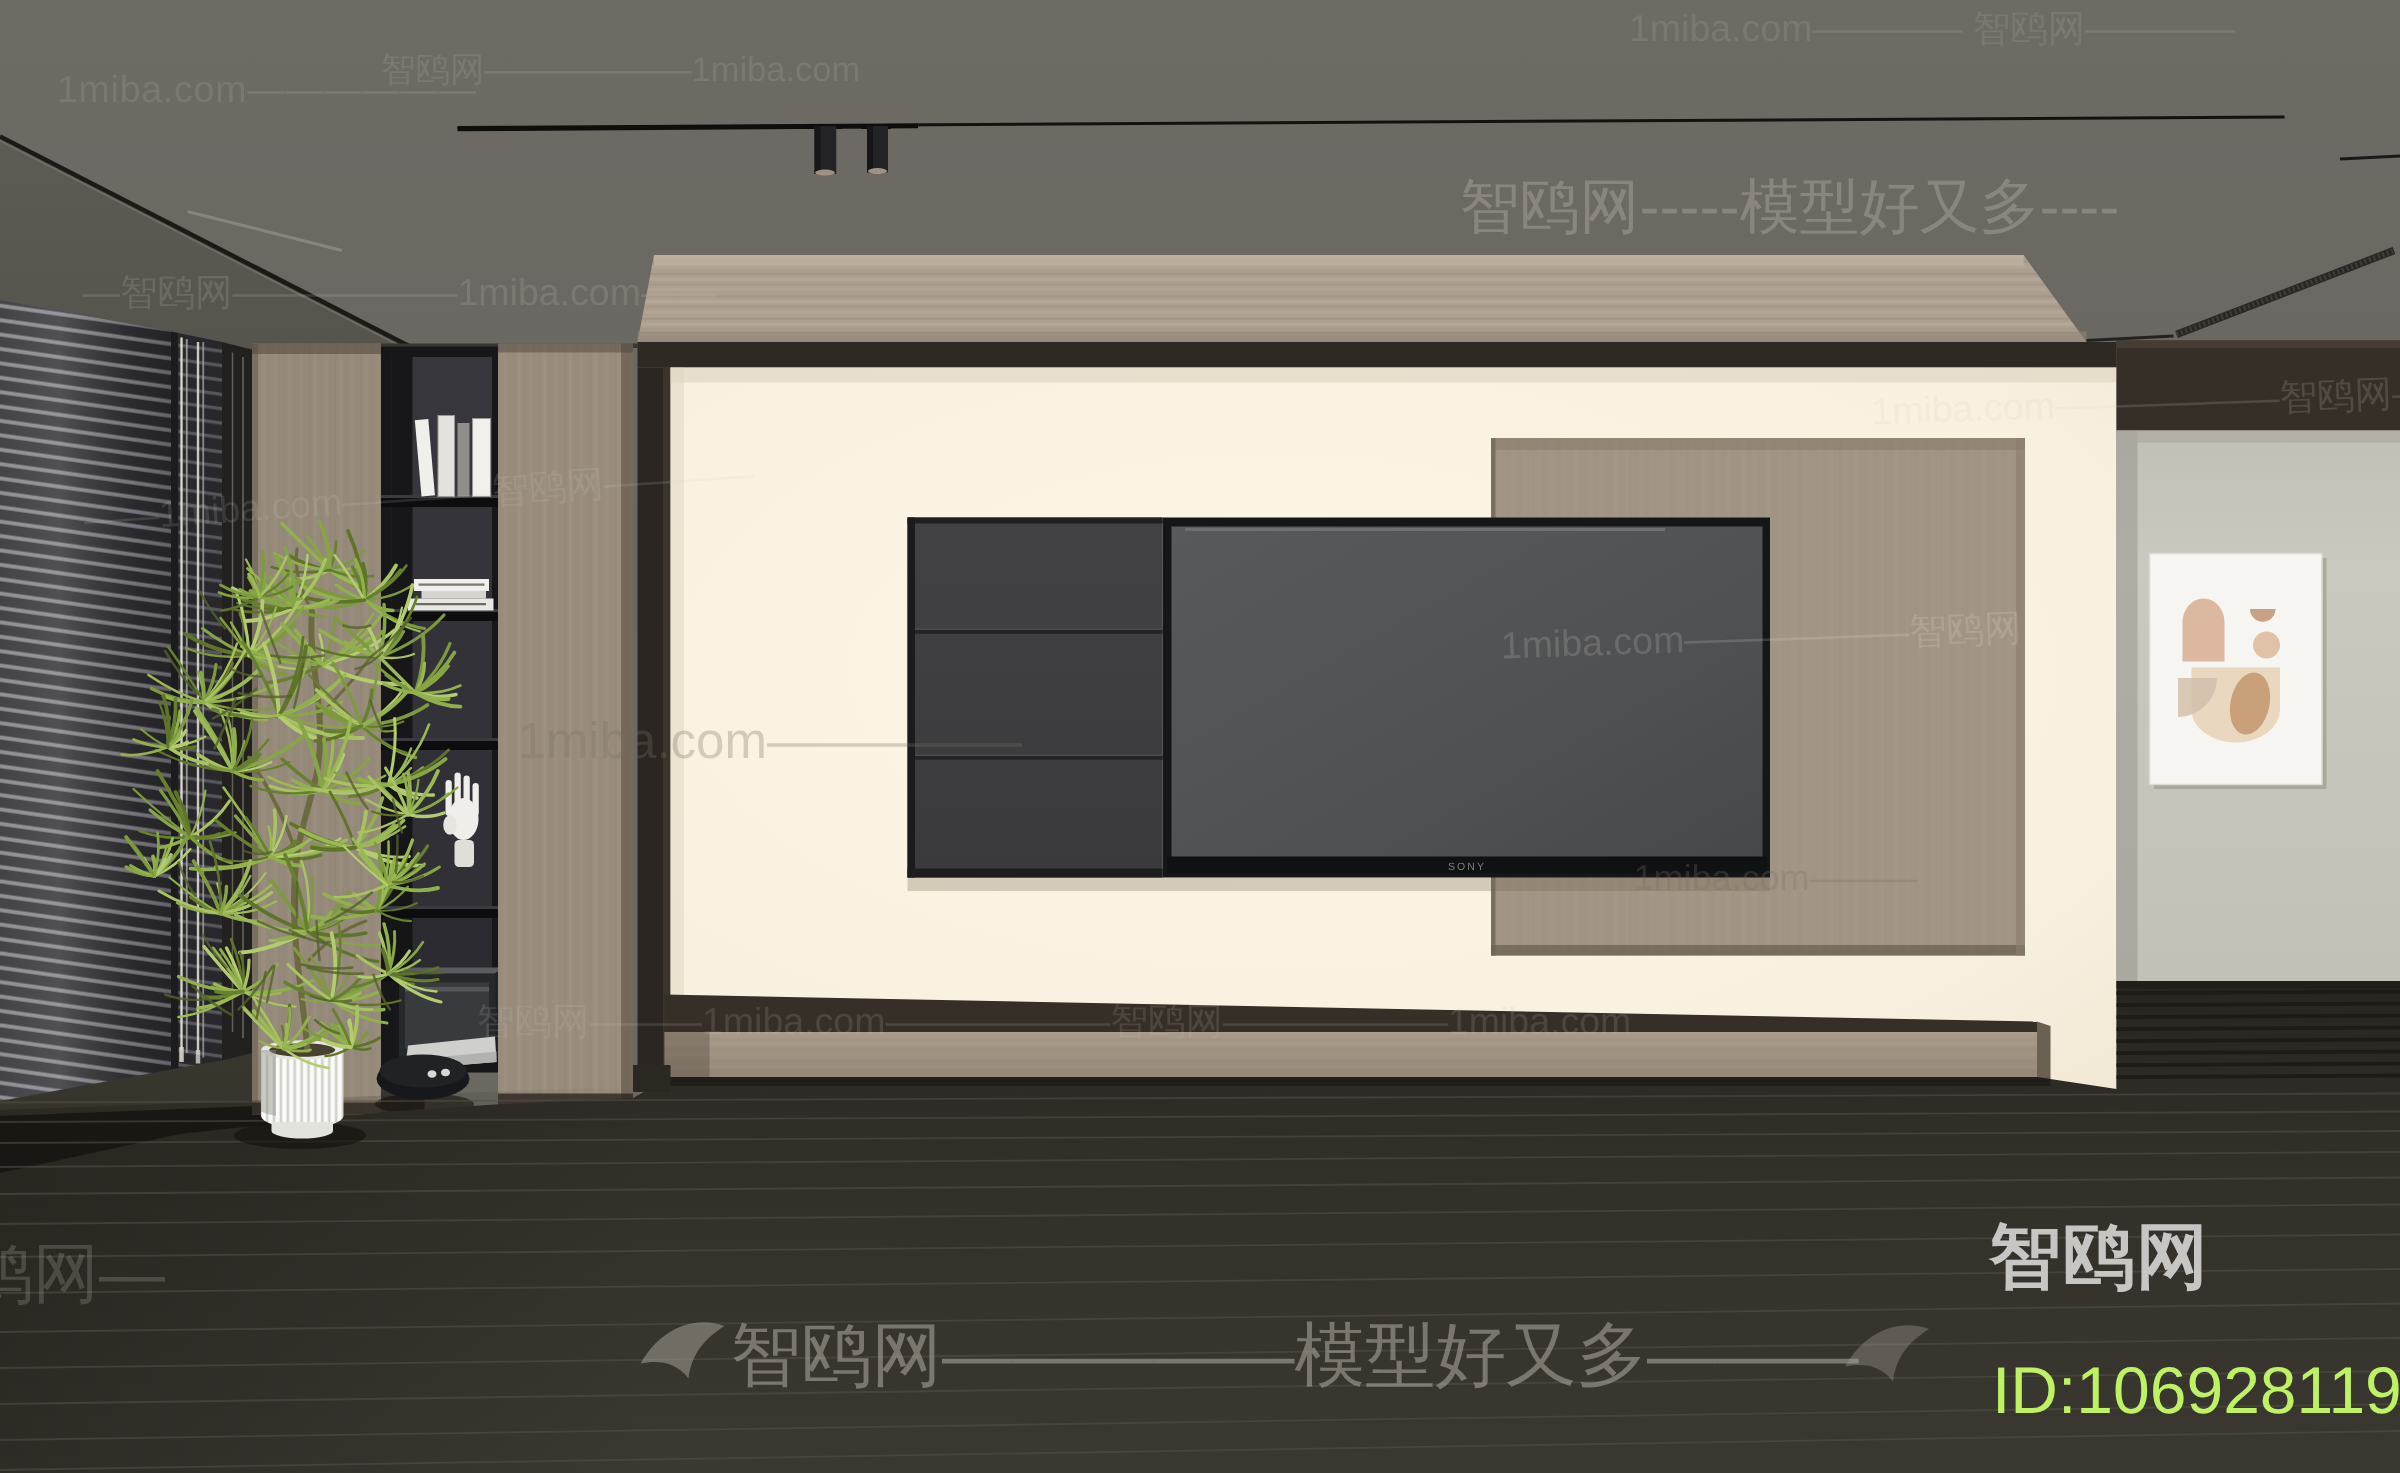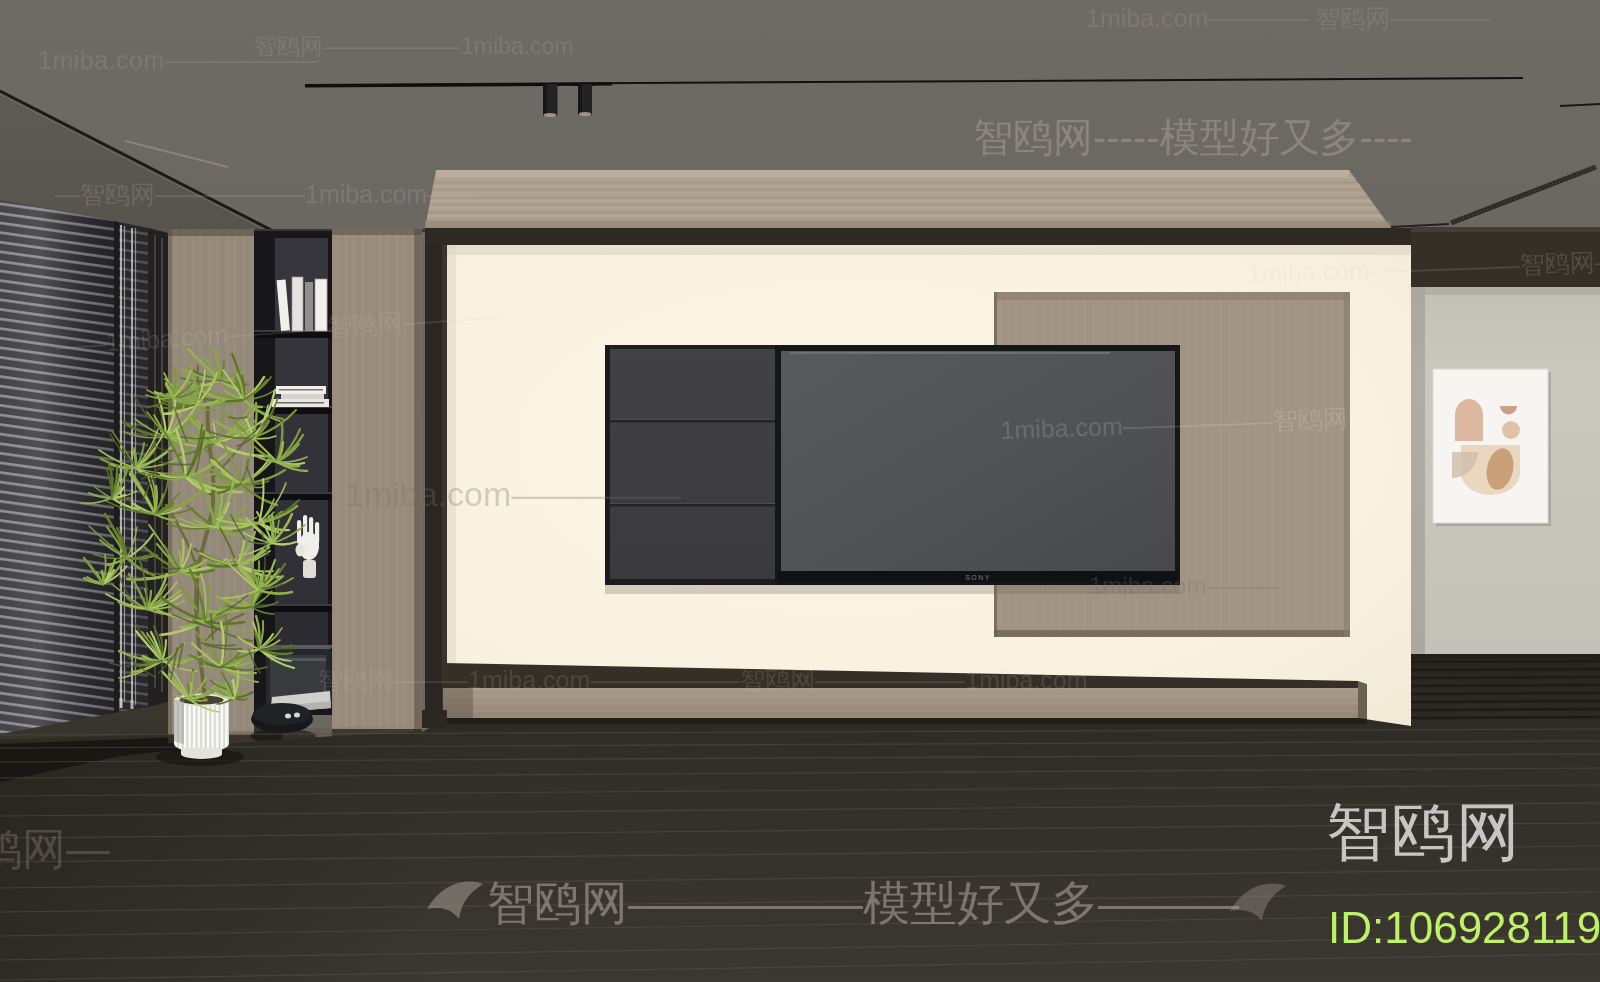--- a/index.html
+++ b/index.html
@@ -865,17 +865,17 @@
 <div class="wm" style="left:487px;top:872px;font-size:47px;color:rgba(178,173,164,0.55);text-align:right;">智鸥网—————模型好又多———</div>
 
 <svg class="wm" style="left:425px;top:873px;" width="62" height="56" viewBox="0 0 62 56">
 <path d="M2,36 C16,12 38,4 58,11 C44,20 36,30 34,46 C25,34 12,34 2,36 Z" fill="rgba(172,167,158,0.50)"></path>
 </svg>
 
 <svg class="wm" style="left:1228px;top:875px;" width="62" height="56" viewBox="0 0 62 56">
 <path d="M2,36 C16,12 38,4 58,11 C44,20 36,30 34,46 C25,34 12,34 2,36 Z" fill="rgba(172,167,158,0.35)"></path>
 </svg>
 
-<div class="wm" style="left:1326px;top:789px;font-size:64px;color:rgba(210,210,208,0.92);letter-spacing:1px;">智鸥网</div>
+<div class="wm" style="left:1326px;top:806px;font-size:48px;color:rgba(210,210,208,0.92);letter-spacing:1px;font-weight:bold;">智鸥网</div>
 
 <div class="wm" style="left:1328px;top:903px;font-size:44px;color:#bef264;">ID:106928119</div>
 
 </div>
 
 </body></html>

